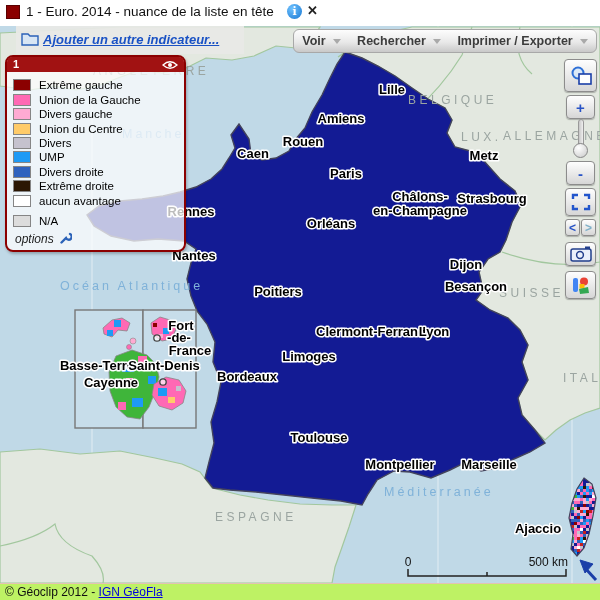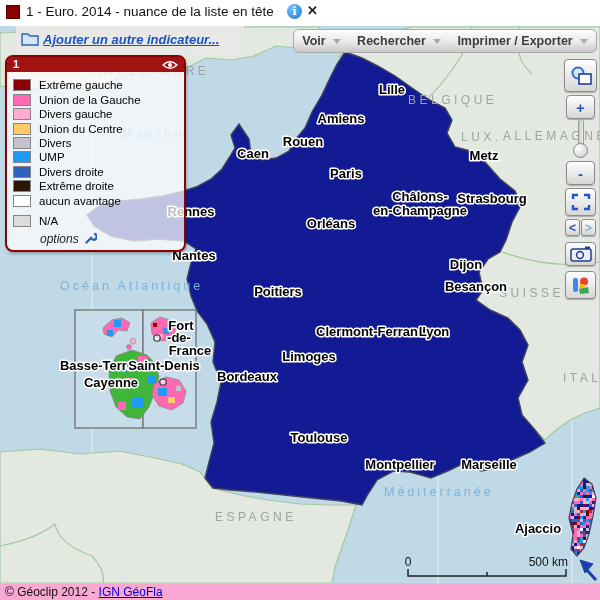--- a/index.html
+++ b/index.html
@@ -35,21 +35,21 @@
     box-shadow:1px 2px 3px rgba(0,0,0,0.25); }
   #legend-header { height:15px; background:#a11212; border-radius:5px 5px 0 0; position:relative; }
   #legend-number { position:absolute; left:6px; top:1px; color:#fff; font-size:11px; font-weight:bold; }
   #legend-eye { position:absolute; right:6px; top:3px; cursor:pointer; }
   #legend-items { padding:5px 0 0 6px; }
   .legend-row { display:flex; align-items:flex-end; height:14.4px; }
   .legend-row.na-row { margin-top:6px; }
   .legend-swatch { width:18px; height:12px; border:1px solid #858585; margin-right:8px; flex:none; }
   .legend-label { font-size:11.5px; color:#000; white-space:nowrap; }
   #legend-options { display:flex; align-items:center; padding:5px 8px 4px 8px; cursor:pointer; }
-  #options-label { font-style:italic; font-size:12px; color:#222; margin-right:5px;margin-left:25px; }
+  #options-label { font-style:italic; font-size:12px; color:#222; margin-right:5px; }
 
   
   .tool-btn { position:absolute; z-index:25; background:linear-gradient(#fefefe, #d6d6d6); border:1px solid #8c8c8c;
     border-radius:4px; box-shadow:0 1px 1px rgba(0,0,0,0.25); display:flex; align-items:center; justify-content:center;
     cursor:pointer; color:#2853c6; font-weight:bold; }
   #btn-zoomrect { left:564px; top:59px; width:33px; height:33px; }
   #btn-plus  { left:566px; top:95px; width:29px; height:24px; font-size:15px; }
   #slider-track { position:absolute; left:578px; top:119px; width:6px; height:38px; z-index:25;
     background:linear-gradient(90deg,#c7c7c7,#efefef); border:1px solid #999; border-radius:3px; }
   #slider-handle { position:absolute; left:573px; top:143px; width:15px; height:15px; z-index:26; border-radius:50%;
@@ -63,21 +63,21 @@
 
   
   #map-svg { position:absolute; left:0; top:0; width:600px; height:600px; z-index:5; }
   text.city { font-family:"Liberation Sans", sans-serif; font-size:13px; font-weight:bold; fill:#000;
     stroke:#fff; stroke-width:3px; paint-order:stroke; stroke-linejoin:round; }
   text.country { font-family:"Liberation Sans", sans-serif; font-size:12px; fill:#9ba5a1; letter-spacing:3.5px; }
   text.sea-label { font-family:"Liberation Sans", sans-serif; font-size:12.5px; fill:#7fb2d9; letter-spacing:3px; }
   text.scale-text { font-family:"Liberation Sans", sans-serif; font-size:12px; fill:#111; }
 
   
-  #footer { position:absolute; left:0; top:583px; width:600px; height:17px; background:#f9a8d4;
+  #footer { position:absolute; left:0; top:583px; width:600px; height:17px; background:#bef264;
     border-top:1px solid #e3c3b3; z-index:30; font-size:12px; color:#111; padding:1px 16px 0 5px; }
   #footer a { color:#0000dd; text-decoration:underline; cursor:pointer; }
 </style>
 </head>
 <body>
 
 <div id="app">
 
   <svg id="map-svg" viewBox="0 0 600 600">
     <defs>

